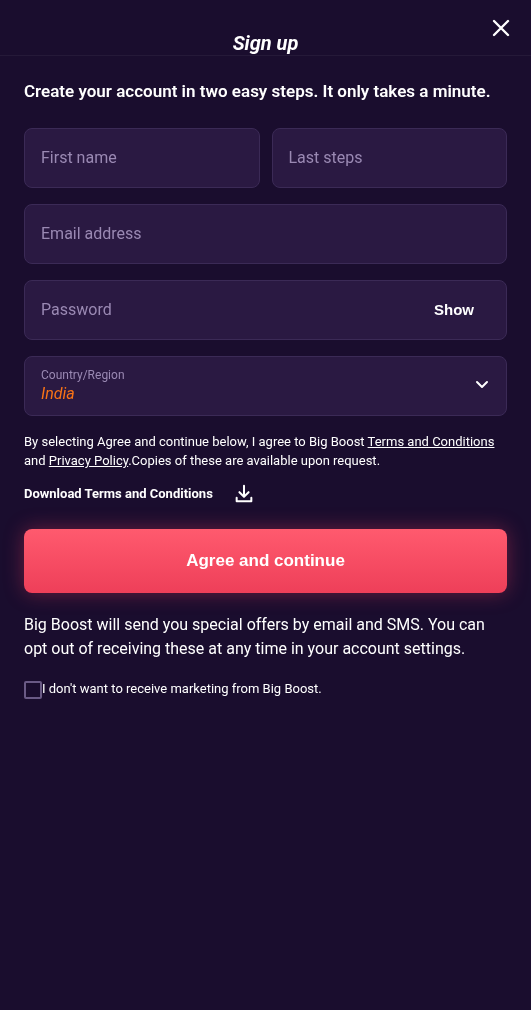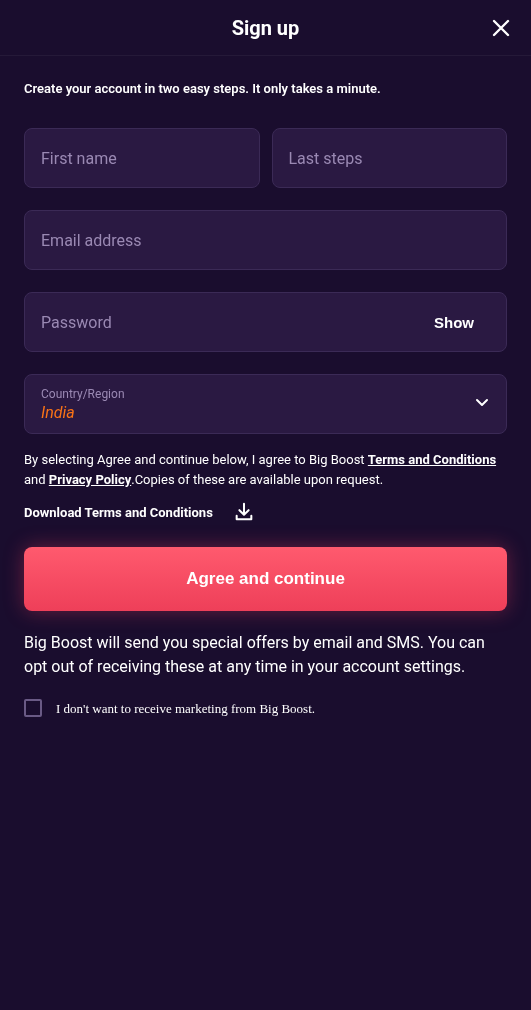--- a/index.html
+++ b/index.html
@@ -8,23 +8,24 @@
       height: 1010px;
       background: #1a0d2e;
       font-family: -apple-system, BlinkMacSystemFont, 'Segoe UI', Roboto, Arial, sans-serif;
       color: #fff;
       overflow: hidden;
     }
     .header {
       position: relative;
       height: 56px;
       display: flex;
-      align-items: center;
+      align-items: flex-end;
       justify-content: center;
       border-bottom: 1px solid rgba(255,255,255,0.05);
+      font-style: italic;
     }
     .title {
       font-size: 20px;
       font-weight: 700;
     }
     .close {
       position: absolute;
       right: 16px;
       top: 50%;
       transform: translateY(-50%);
@@ -35,41 +36,40 @@
       justify-content: center;
       cursor: pointer;
       background: transparent;
       border: none;
     }
     .close svg { stroke: #fff; }
     .content {
       padding: 24px;
     }
     .subtitle {
-      font-size: 13px;
+      font-size: 17px;
       font-weight: 600;
       margin-bottom: 24px;
       line-height: 1.4;
     }
     .row {
       display: flex;
       gap: 12px;
       margin-bottom: 16px;
     }
     .field {
       flex: 1;
       position: relative;
       background: #2a1942;
       border: 1px solid #3b2a56;
       border-radius: 8px;
       height: 60px;
       display: flex;
       align-items: center;
       padding: 0 16px;
-      margin-top: 6px;
     }
     .field.full { width: 100%; }
     .field input {
       background: transparent;
       border: none;
       outline: none;
       color: #fff;
       font-size: 16px;
       width: 100%;
     }
@@ -116,21 +116,21 @@
     }
     .terms-text {
       font-size: 13px;
       line-height: 1.5;
       margin-top: 16px;
       margin-bottom: 12px;
     }
     .terms-text a {
       color: #fff;
       text-decoration: underline;
-      font-weight: 700;
+      font-weight: 400;
     }
     .download-row {
       display: flex;
       align-items: center;
       gap: 20px;
       margin-bottom: 24px;
       cursor: pointer;
     }
     .download-row .label {
       font-size: 13px;
@@ -150,23 +150,21 @@
       box-shadow: 0 0 20px rgba(255,64,95,0.35);
       margin-bottom: 20px;
     }
     .marketing-text {
       font-size: 16px;
       line-height: 1.5;
       margin-bottom: 20px;
     }
     .checkbox-row {
       display: flex;
-      align-items: flex-end;
-      gap: 14px;
-      font-family: Liberation Serif, serif;
+      align-items: flex-start;
     }
     .checkbox {
       width: 18px;
       height: 18px;
       border: 2px solid #6a5a85;
       border-radius: 2px;
       background: transparent;
       cursor: pointer;
       flex-shrink: 0;
     }

